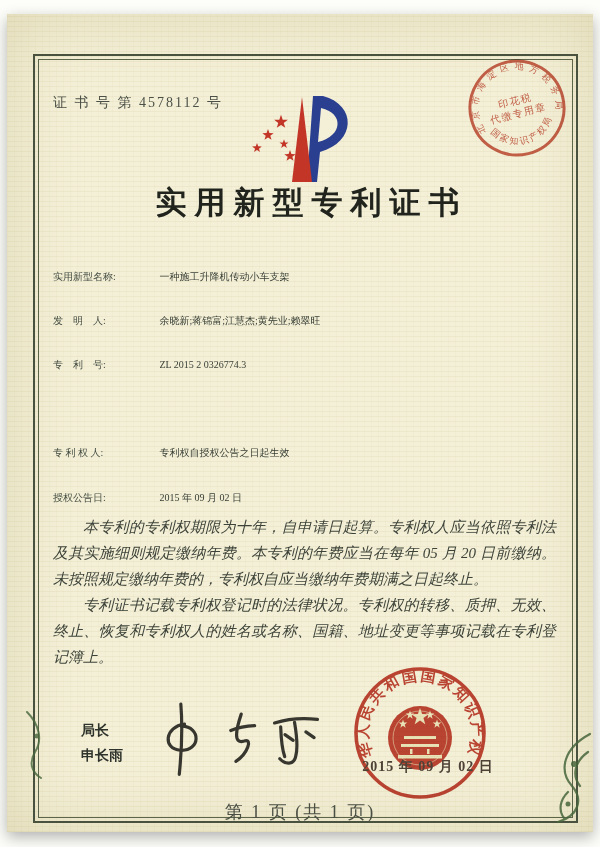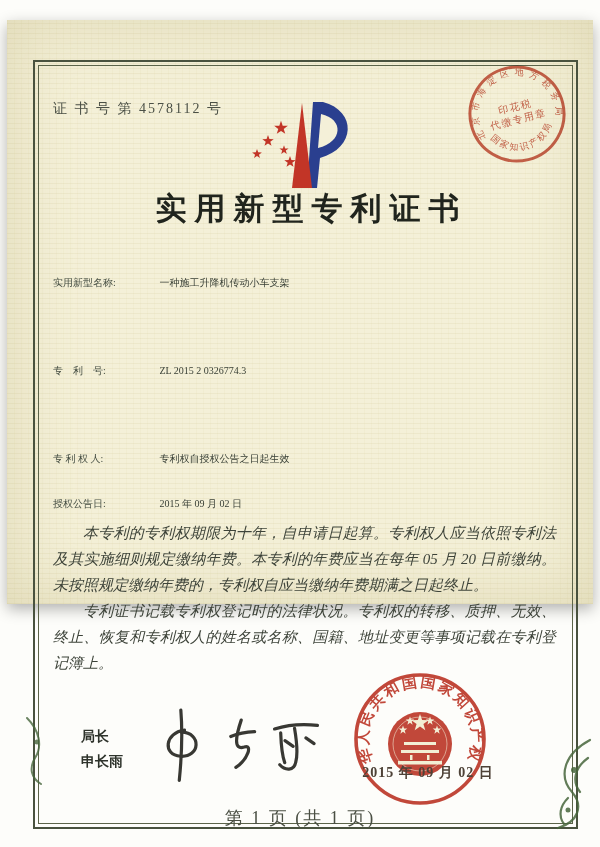--- a/index.html
+++ b/index.html
@@ -1,20 +1,20 @@
 <!DOCTYPE html>
 <html><head>
 <meta charset="utf-8">
 <style>
   * { margin:0; padding:0; box-sizing:border-box; }
   html,body { width:600px; }
   body { font-family:"Liberation Serif","DejaVu Serif",serif; background:#ffffff; }
   .photo { position:relative; width:600px; height:847px; background:#fdfdfa; overflow:hidden; }
   .paper {
-    position:absolute; left:7px; top:20px; width:586px; height:584px;
+    position:absolute; left:7px; top:14px; width:586px; height:818px;
     background:
       repeating-linear-gradient(0deg, rgba(202,192,138,.16) 0 1px, rgba(0,0,0,0) 1px 5px),
       repeating-linear-gradient(90deg, rgba(214,205,150,.10) 0 1px, rgba(0,0,0,0) 1px 7px),
       #f4f0d8;
     box-shadow: 0 5px 14px rgba(0,0,0,.30), inset 0 0 70px rgba(172,158,96,.30);
   }
   .frame { position:absolute; left:26px; top:40px; width:545px; height:769px; border:2px solid #49523e; }
   .frame-inner { position:absolute; inset:3px; border:1px solid #5c6449; }
   .cert-no { position:absolute; left:46px; top:80px; font-size:14px; letter-spacing:2px; color:#4b5046; }
   .title { position:absolute; left:0; top:168px; width:100%; text-align:center;
@@ -78,20 +78,24 @@
       <text class="stamp-center" x="52" y="48">印花税</text>
       <text class="stamp-center" x="52" y="61">代缴专用章</text>
       <text class="stamp-ring-bottom"><textPath href="#taxArcBottom" startOffset="50%" text-anchor="middle">国家知识产权局</textPath></text>
     </svg>
 
     <div class="title">实用新型专利证书</div>
 
     <div class="field-row r0">
       <span class="field-label">实用新型名称:</span>
       <span class="field-value">一种施工升降机传动小车支架</span>
+    </div>
+    <div class="field-row r1">
+      <span class="field-label">发　明　人:</span>
+      <span class="field-value">余晓新;蒋锦富;江慧杰;黄先业;赖翠旺</span>
     </div>
     <div class="field-row r2">
       <span class="field-label">专　利　号:</span>
       <span class="field-value">ZL 2015 2 0326774.3</span>
     </div>
     <div class="field-row r4">
       <span class="field-label">专 利 权 人:</span>
       <span class="field-value">专利权自授权公告之日起生效</span>
     </div>
     <div class="field-row r5">

